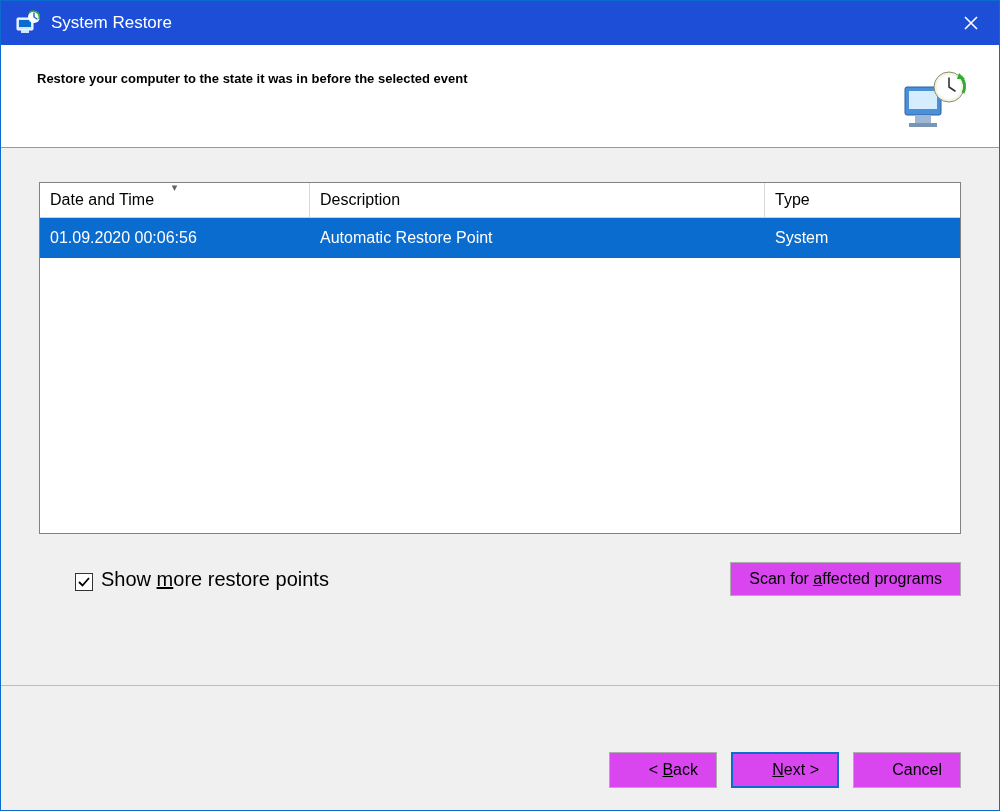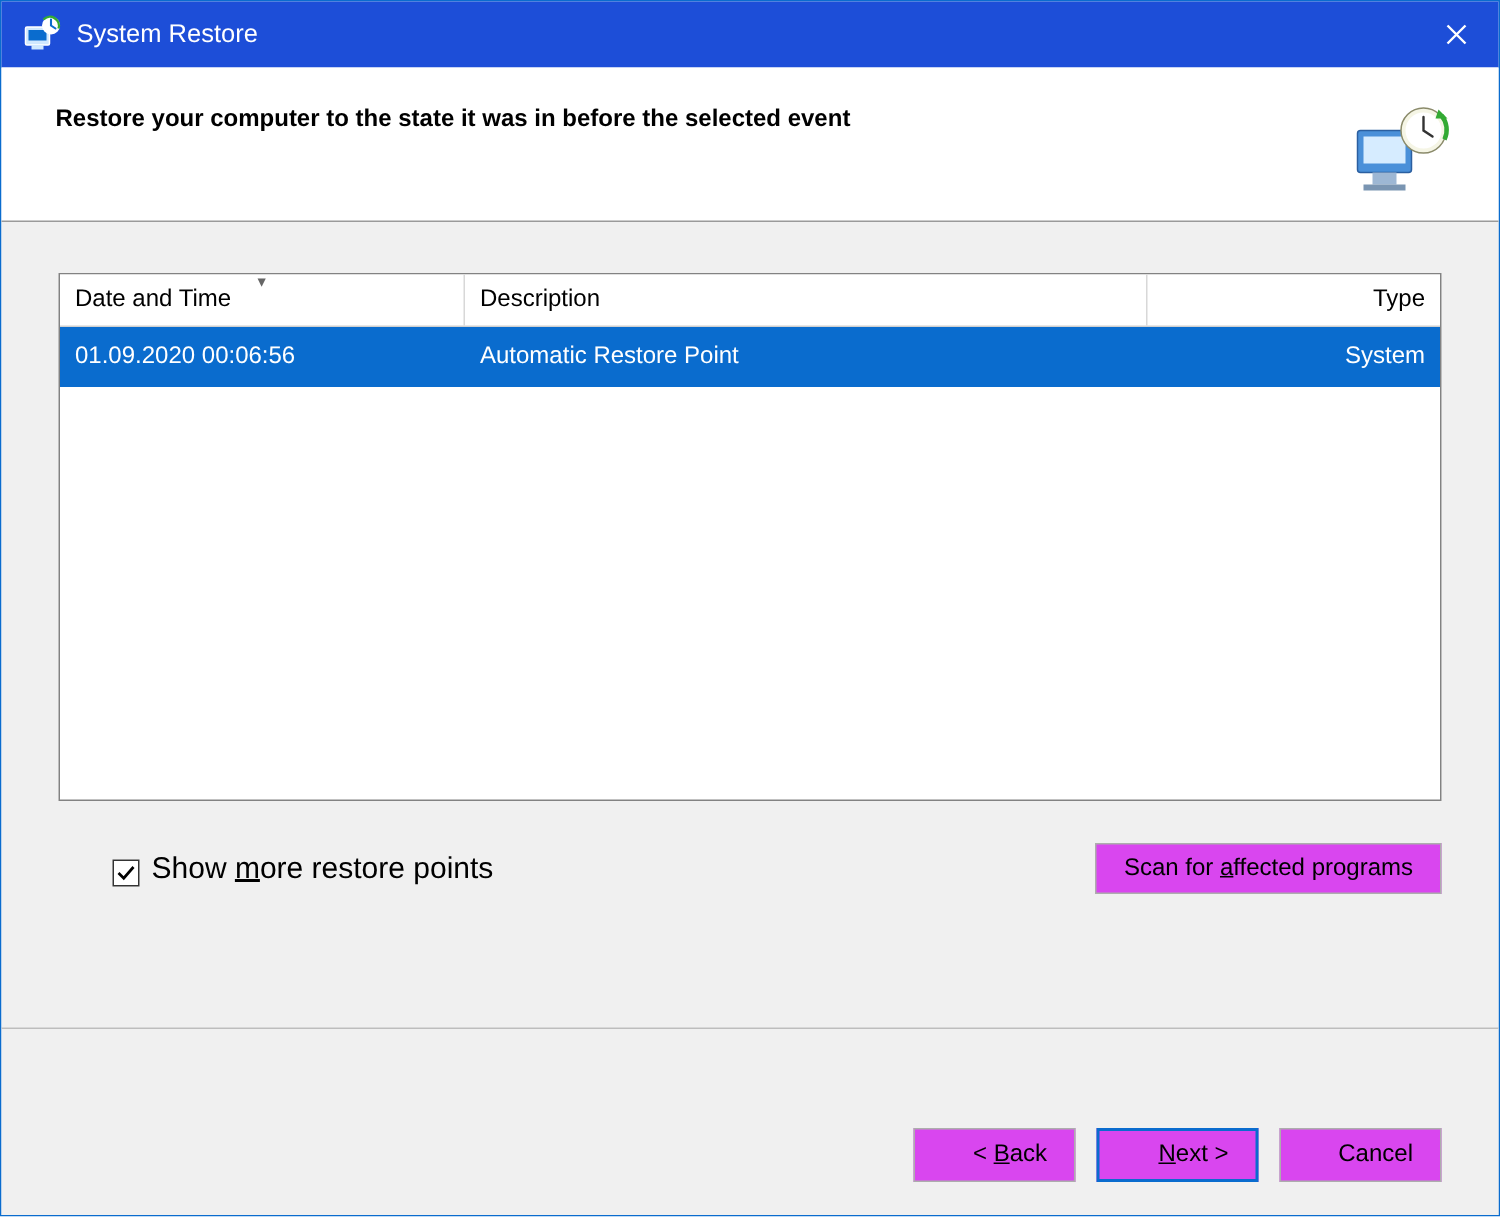--- a/index.html
+++ b/index.html
@@ -5,33 +5,33 @@
   html,body{margin:0;padding:0;font-family:"Segoe UI",Tahoma,sans-serif;font-size:15px;color:#000;}
   body{background:#ffffff;width:1000px;height:811px;overflow:hidden;}
   .window{width:1000px;height:811px;border:1px solid #0a6cce;box-sizing:border-box;display:flex;flex-direction:column;}
   
   .titlebar{background:#1d4ed8;height:44px;display:flex;align-items:center;color:#fff;}
   .titlebar .app-icon{width:26px;height:26px;margin:0 10px 0 14px;display:flex;align-items:center;justify-content:center;}
   .titlebar .title{font-size:17px;flex:1;}
   .titlebar .close{width:56px;height:44px;display:flex;align-items:center;justify-content:center;font-size:18px;cursor:pointer;}
   
   .header{background:#fff;display:flex;align-items:flex-start;padding:24px 30px 18px 36px;border-bottom:1px solid #9a9a9a;}
-  .header-title{font-size:16px;font-weight:700;flex:1;padding-top:2px;}
+  .header-title{font-size:13px;font-weight:700;flex:1;padding-top:2px;}
   .header-icon{width:70px;height:60px;margin-left:20px;display:flex;align-items:center;justify-content:center;}
   
   .body{background:#f0f0f0;flex:1;display:flex;flex-direction:column;padding:34px 38px 20px 38px;}
   .tz-label{font-size:16px;margin-bottom:22px;}
   
   .listview{border:1px solid #828282;background:#fff;height:350px;display:flex;flex-direction:column;}
   .lv-header{display:flex;border-bottom:1px solid #d0d0d0;background:#fff;}
   .lv-h{padding:8px 10px;font-size:16px;border-right:1px solid #d8d8d8;position:relative;box-sizing:border-box;}
   .lv-h:last-child{border-right:none;}
   .col-dt{width:270px;}
   .col-desc{width:455px;}
-  .col-type{flex:1;min-width:150px;text-align:right;}
+  .col-type{flex:1;min-width:150px;}
   .sort-ind{position:absolute;top:-2px;left:50%;transform:translateX(-50%);font-size:11px;color:#666;}
   .lv-body{flex:1;overflow:hidden;}
   .lv-row{display:flex;font-size:16px;height:40px;align-items:center;}
   .lv-row.sel{background:#0a6cce;color:#fff;}
   .lv-row .cell{padding:0 10px;box-sizing:border-box;overflow:hidden;white-space:nowrap;}
   .lv-row .cell.col-dt{width:270px;}
   .lv-row .cell.col-desc{width:455px;}
   .lv-row .cell.col-type{flex:1;}
   .lv-empty{height:30px;border-top:0px solid transparent;}
   

